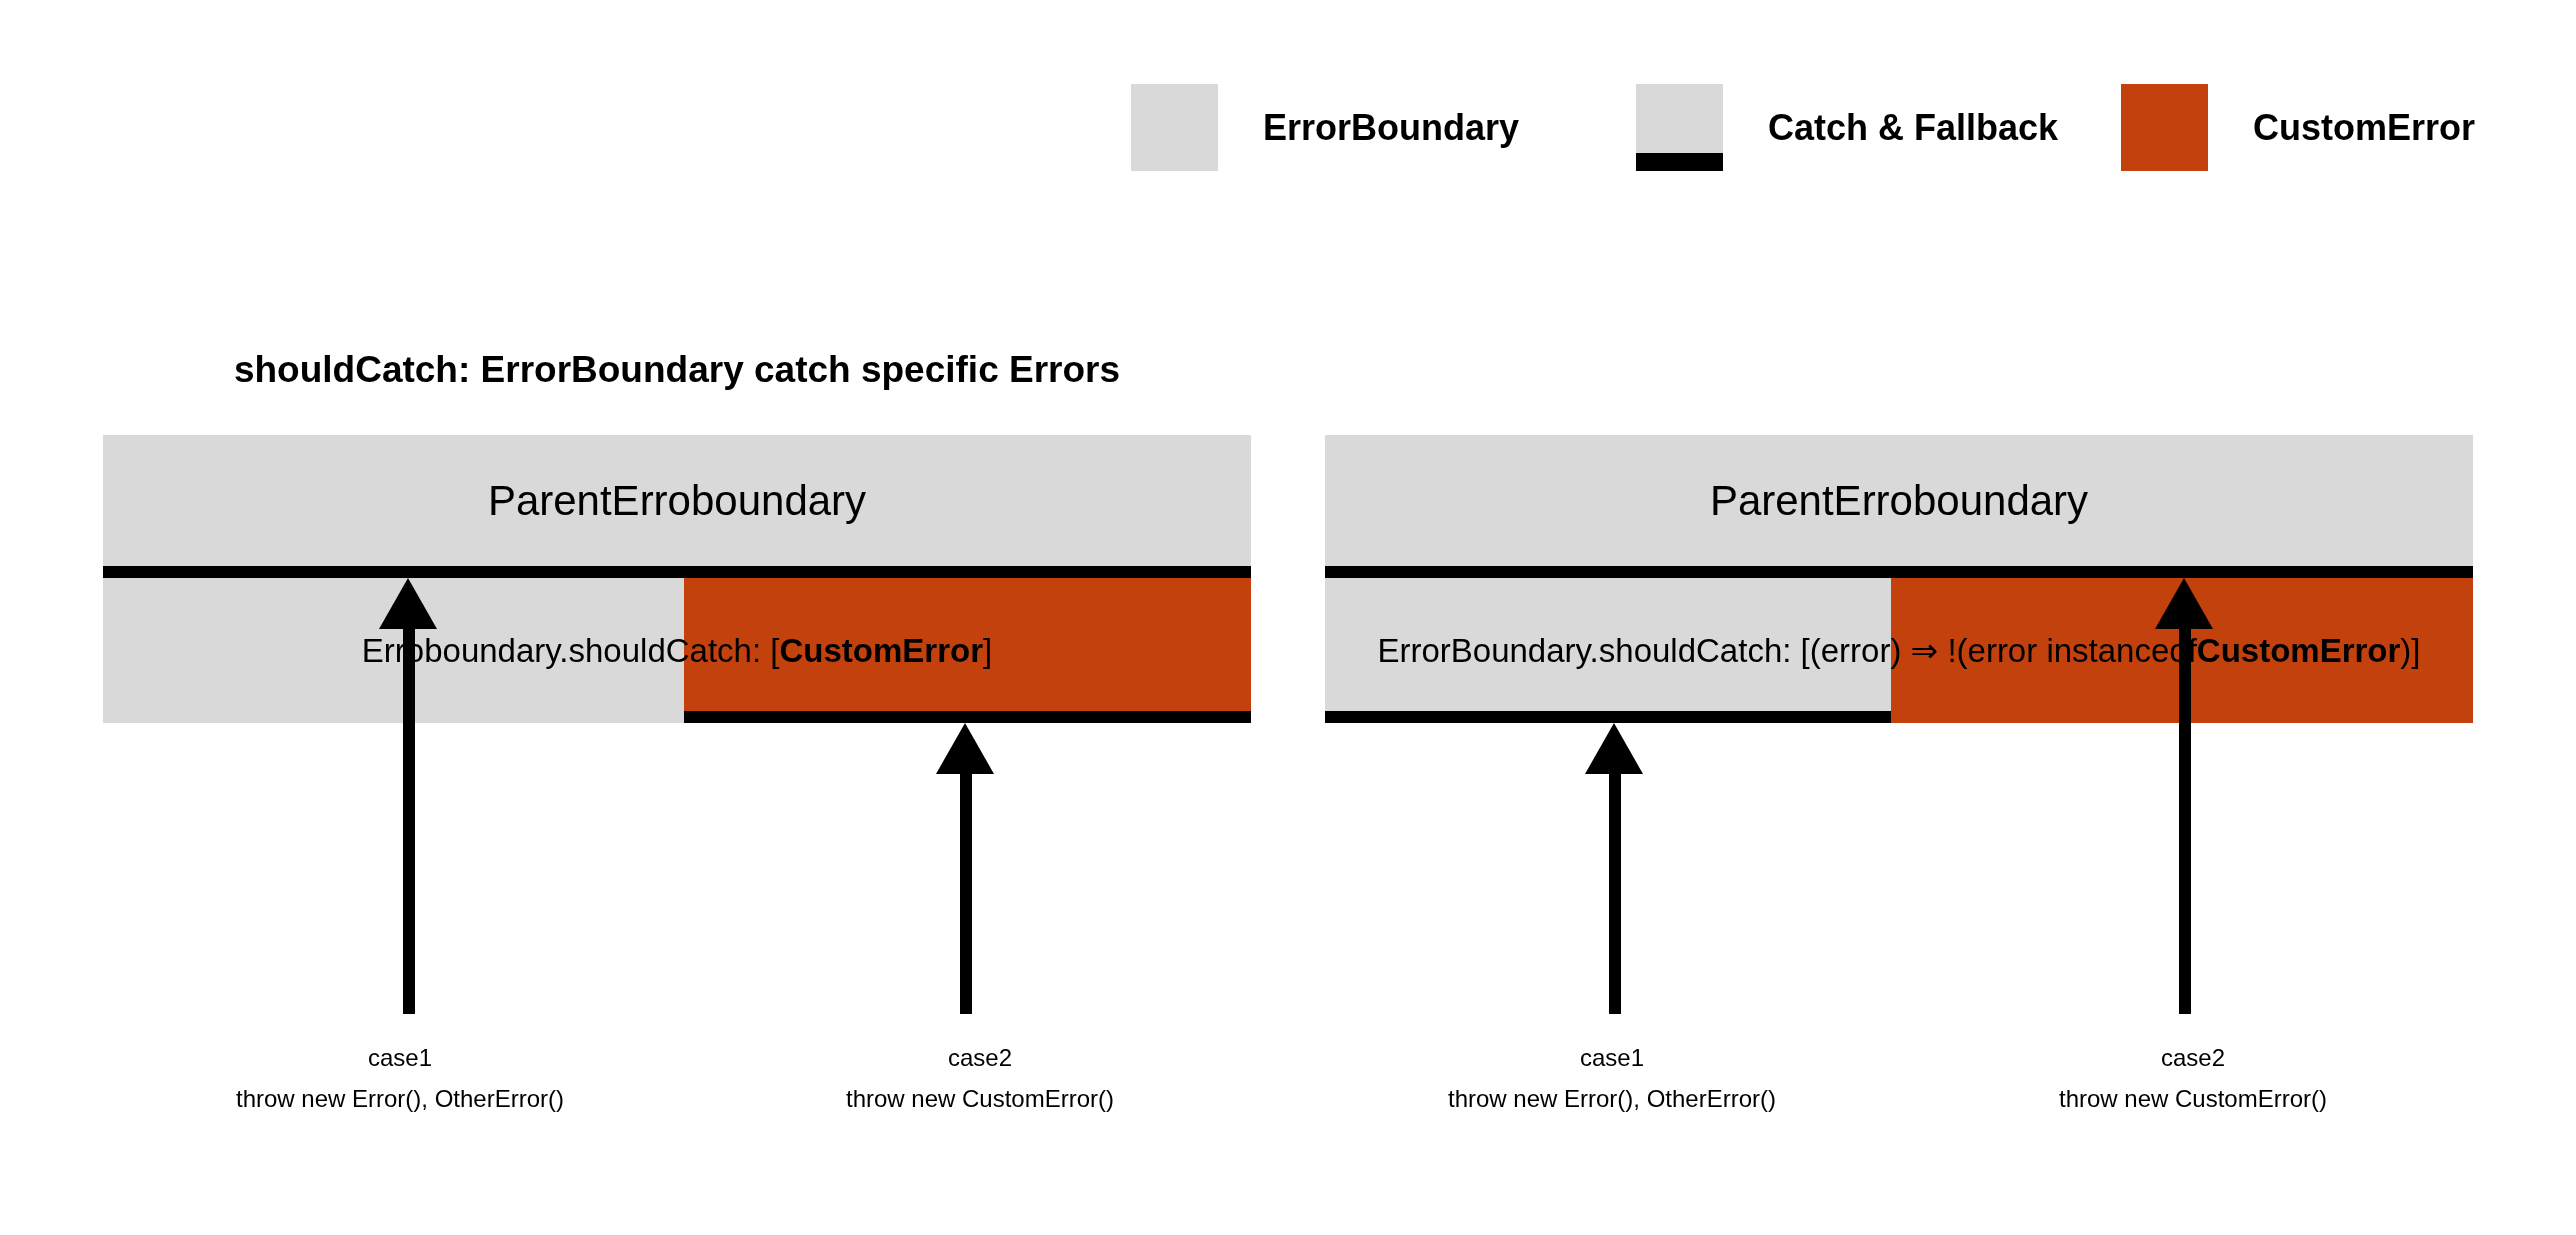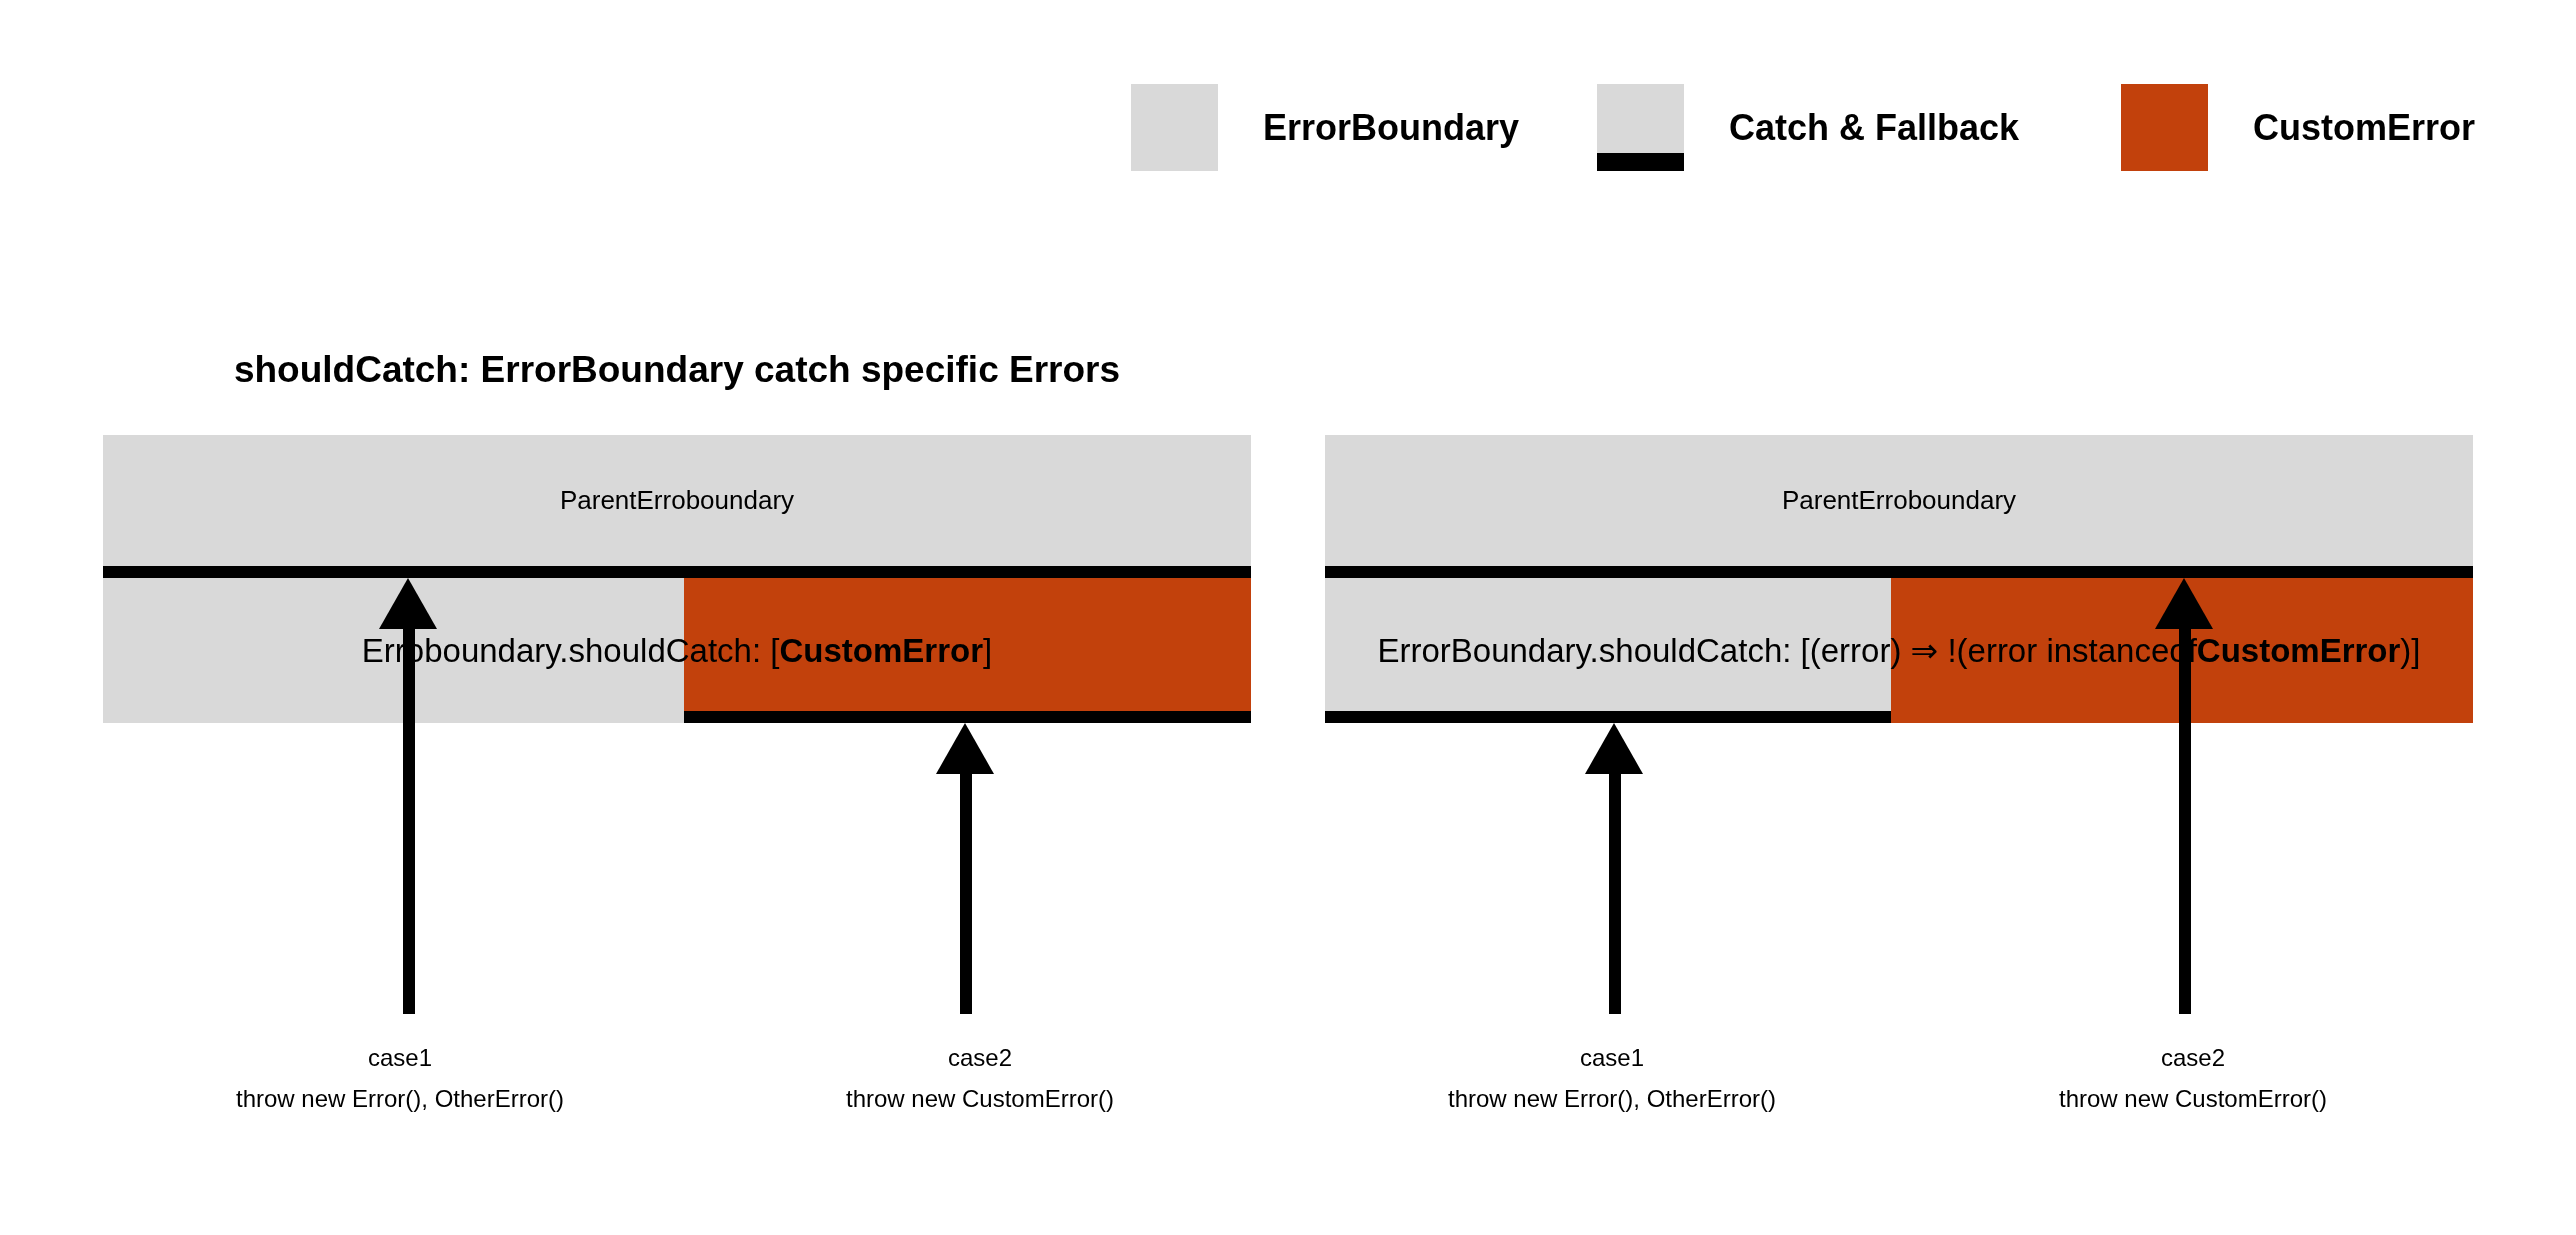--- a/index.html
+++ b/index.html
@@ -16,21 +16,21 @@
   .legend-label{margin-left:35px;font-size:36px;font-weight:bold;white-space:nowrap;}
   
   .diagram{position:absolute;top:0;width:1148px;height:1120px;}
   .diagram-title{
     position:absolute;top:349px;left:0;width:100%;margin:0;text-align:center;
     font-size:37px;font-weight:bold;white-space:nowrap;
   }
   .parent-bar{
     position:absolute;left:0;top:435px;width:100%;height:131px;background:#D9D9D9;
     border-bottom:12px solid #000;display:flex;align-items:center;justify-content:center;
-    font-size:26px;z-index:1;
+    font-size:42px;z-index:1;
   }
   .child-bar{position:absolute;left:0;top:578px;width:100%;height:145px;z-index:1;}
   .sect{position:absolute;top:0;}
   .sect.pass{height:145px;}
   .sect.catch{height:133px;border-bottom:12px solid #000;}
   .bg-gray{background:#D9D9D9;}
   .bg-orange{background:#C2410C;}
   .child-label{
     position:absolute;left:0;top:0;width:100%;height:145px;z-index:2;
     display:flex;align-items:center;justify-content:center;font-size:33px;white-space:nowrap;
@@ -51,21 +51,21 @@
 </head>
 <body>
 
 <div class="canvas">
 
   <div>
     <div class="legend-item" style="left:1131px;">
       <div class="swatch gray"></div>
       <span class="legend-label">ErrorBoundary</span>
     </div>
-    <div class="legend-item" style="left:1597px;">
+    <div class="legend-item" style="left:1636px;">
       <div class="swatch catch"></div>
       <span class="legend-label">Catch &amp; Fallback</span>
     </div>
     <div class="legend-item" style="left:2121px;">
       <div class="swatch orange"></div>
       <span class="legend-label">CustomError</span>
     </div>
   </div>
 
   <section class="diagram" style="left:103px;">

